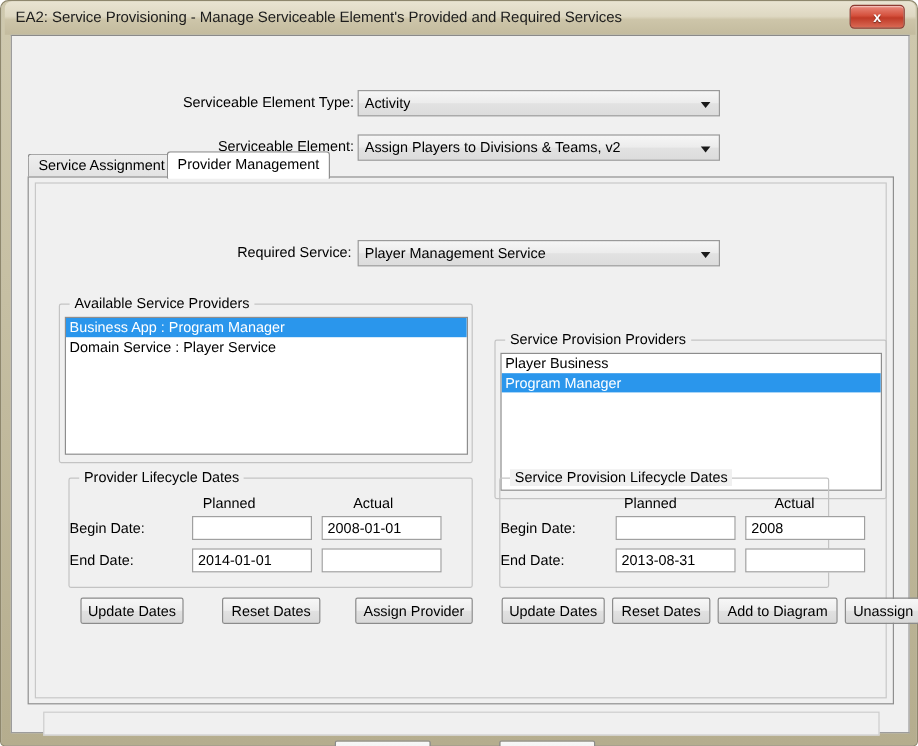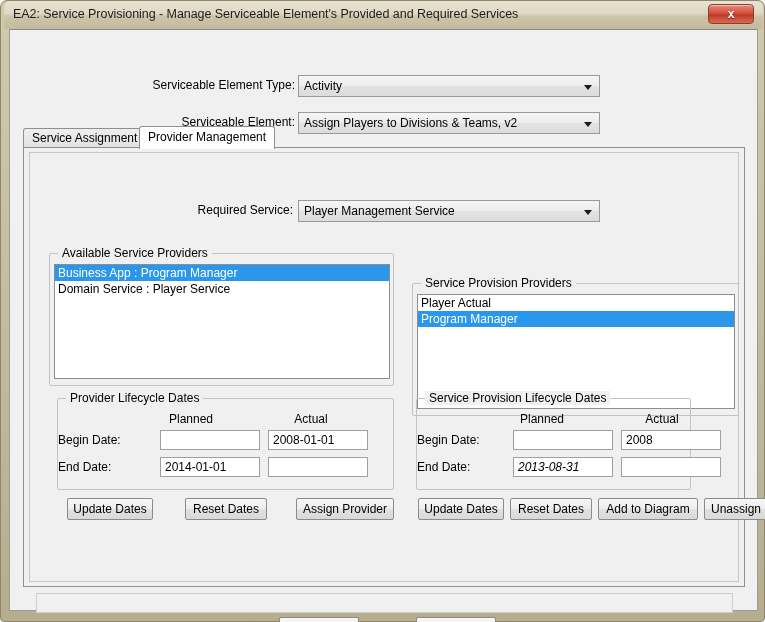--- a/index.html
+++ b/index.html
@@ -340,21 +340,21 @@
             <div class="gb-title">Available Service Providers</div>
             <div class="listbox" style="left:4px; top:10px; width:336px; height:115px;">
               <div class="lb-item selected">Business App : Program Manager</div>
               <div class="lb-item">Domain Service : Player Service</div>
             </div>
           </div>
 
           <div class="groupbox" style="left:382px; top:100px; width:327px; height:133px;margin-top:30px;">
             <div class="gb-title">Service Provision Providers</div>
             <div class="listbox" style="left:4px; top:10px; width:318px; height:115px;">
-              <div class="lb-item">Player Actual</div>
+              <div class="lb-item">Player Business</div>
               <div class="lb-item selected">Program Manager</div>
             </div>
           </div>
 
           <div class="groupbox" style="left:27px; top:245px; width:337px; height:92px;">
             <div class="gb-title">Provider Lifecycle Dates</div>
 
             <div class="col-head" style="left:78px; top:13px; width:110px;">Planned</div>
             <div class="col-head" style="left:198px; top:13px; width:110px;">Actual</div>
 
@@ -371,21 +371,21 @@
             <div class="gb-title">Service Provision Lifecycle Dates</div>
 
             <div class="col-head" style="left:70px; top:13px; width:110px;">Planned</div>
             <div class="col-head" style="left:190px; top:13px; width:110px;">Actual</div>
 
             <div class="fld-label" style="left:0px; top:34px; width:90px;">Begin Date:</div>
             <div class="txt" style="left:96px; top:31px; width:100px;"></div>
             <div class="txt" style="left:204px; top:31px; width:100px;">2008</div>
 
             <div class="fld-label" style="left:0px; top:61px; width:90px;">End Date:</div>
-            <div class="txt" style="left:96px; top:58px; width:100px;font-style:italic;">2013-08-31</div>
+            <div class="txt" style="left:96px; top:58px; width:100px;">2013-08-31</div>
             <div class="txt" style="left:204px; top:58px; width:100px;"></div>
           </div>
 
           <div class="btn" style="left:37px; top:345px; width:86px;">Update Dates</div>
           <div class="btn" style="left:155px; top:345px; width:82px;">Reset Dates</div>
           <div class="btn" style="left:266px; top:345px; width:98px;">Assign Provider</div>
 
           <div class="btn" style="left:388px; top:345px; width:86px;">Update Dates</div>
           <div class="btn" style="left:480px; top:345px; width:82px;">Reset Dates</div>
           <div class="btn" style="left:568px; top:345px; width:100px;">Add to Diagram</div>

